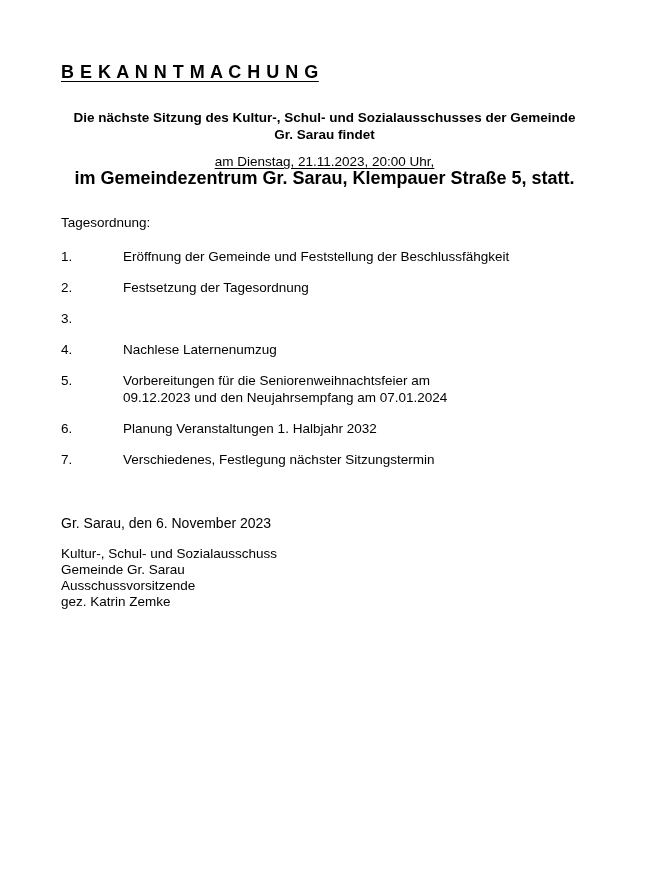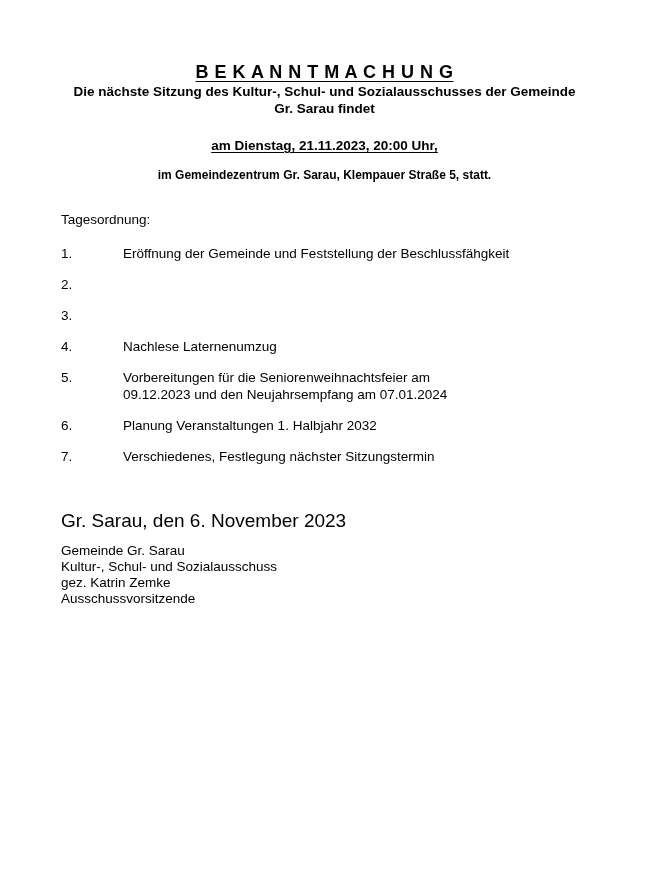--- a/index.html
+++ b/index.html
@@ -12,48 +12,47 @@
   .page {
     position: relative;
     width: 649px;
     height: 894px;
     box-sizing: border-box;
     padding: 62px 61px 0 61px;
     background: #ffffff;
     overflow: hidden;
   }
   .doc-title {
-    text-align: center;
     font-size: 18px;
     font-weight: bold;
     letter-spacing: 0.5px;
     line-height: 21px;
     text-decoration: underline;
     text-underline-offset: 3px;
   }
   .intro {
+    margin-top: 26px;
     text-align: center;
     font-size: 13.5px;
     font-weight: bold;
     line-height: 17px;
     white-space: pre-line;
   }
   .datetime {
-    margin-top: 20px;
+    margin-top: 10px;
     text-align: center;
     font-size: 13.5px;
-    font-weight: bold;
+    font-weight: normal;
     line-height: 17px;
     text-decoration: underline;
     text-underline-offset: 2px;
   }
   .location {
-    margin-top: 13px;
     text-align: center;
-    font-size: 12px;
+    font-size: 18px;
     font-weight: bold;
     line-height: 17px;
   }
   .agenda-heading {
     margin-top: 27px;
     font-size: 13.5px;
     font-weight: normal;
     line-height: 17px;
   }
   .agenda {
@@ -67,21 +66,21 @@
   }
   .agenda-num {
     width: 62px;
     flex-shrink: 0;
   }
   .agenda-text {
     white-space: pre-line;
   }
   .dateline {
     margin-top: 47px;
-    font-size: 19px;
+    font-size: 14px;
     line-height: 17px;
   }
   .signature {
     margin-top: 14px;
     font-size: 13.5px;
     line-height: 16px;
   }
 </style>
 </head>
 <body>
@@ -99,20 +98,21 @@
 
   <div class="agenda-heading">Tagesordnung:</div>
 
   <div class="agenda">
     <div class="agenda-item">
       <span class="agenda-num">1.</span>
       <span class="agenda-text">Eröffnung der Gemeinde und Feststellung der Beschlussfähgkeit</span>
     </div>
     <div class="agenda-item">
       <span class="agenda-num">2.</span>
+      <span class="agenda-text">Festsetzung der Tagesordnung</span>
     </div>
     <div class="agenda-item">
       <span class="agenda-num">3.</span>
     </div>
     <div class="agenda-item">
       <span class="agenda-num">4.</span>
       <span class="agenda-text">Nachlese Laternenumzug</span>
     </div>
     <div class="agenda-item">
       <span class="agenda-num">5.</span>
@@ -125,19 +125,19 @@
     </div>
     <div class="agenda-item">
       <span class="agenda-num">7.</span>
       <span class="agenda-text">Verschiedenes, Festlegung nächster Sitzungstermin</span>
     </div>
   </div>
 
   <div class="dateline">Gr. Sarau, den 6. November 2023</div>
 
   <div class="signature">
+    <div>Kultur-, Schul- und Sozialausschuss</div>
     <div>Gemeinde Gr. Sarau</div>
-    <div>Kultur-, Schul- und Sozialausschuss</div>
+    <div>Ausschussvorsitzende</div>
     <div>gez. Katrin Zemke</div>
-    <div>Ausschussvorsitzende</div>
   </div>
 
 </div>
 
 </body></html>

